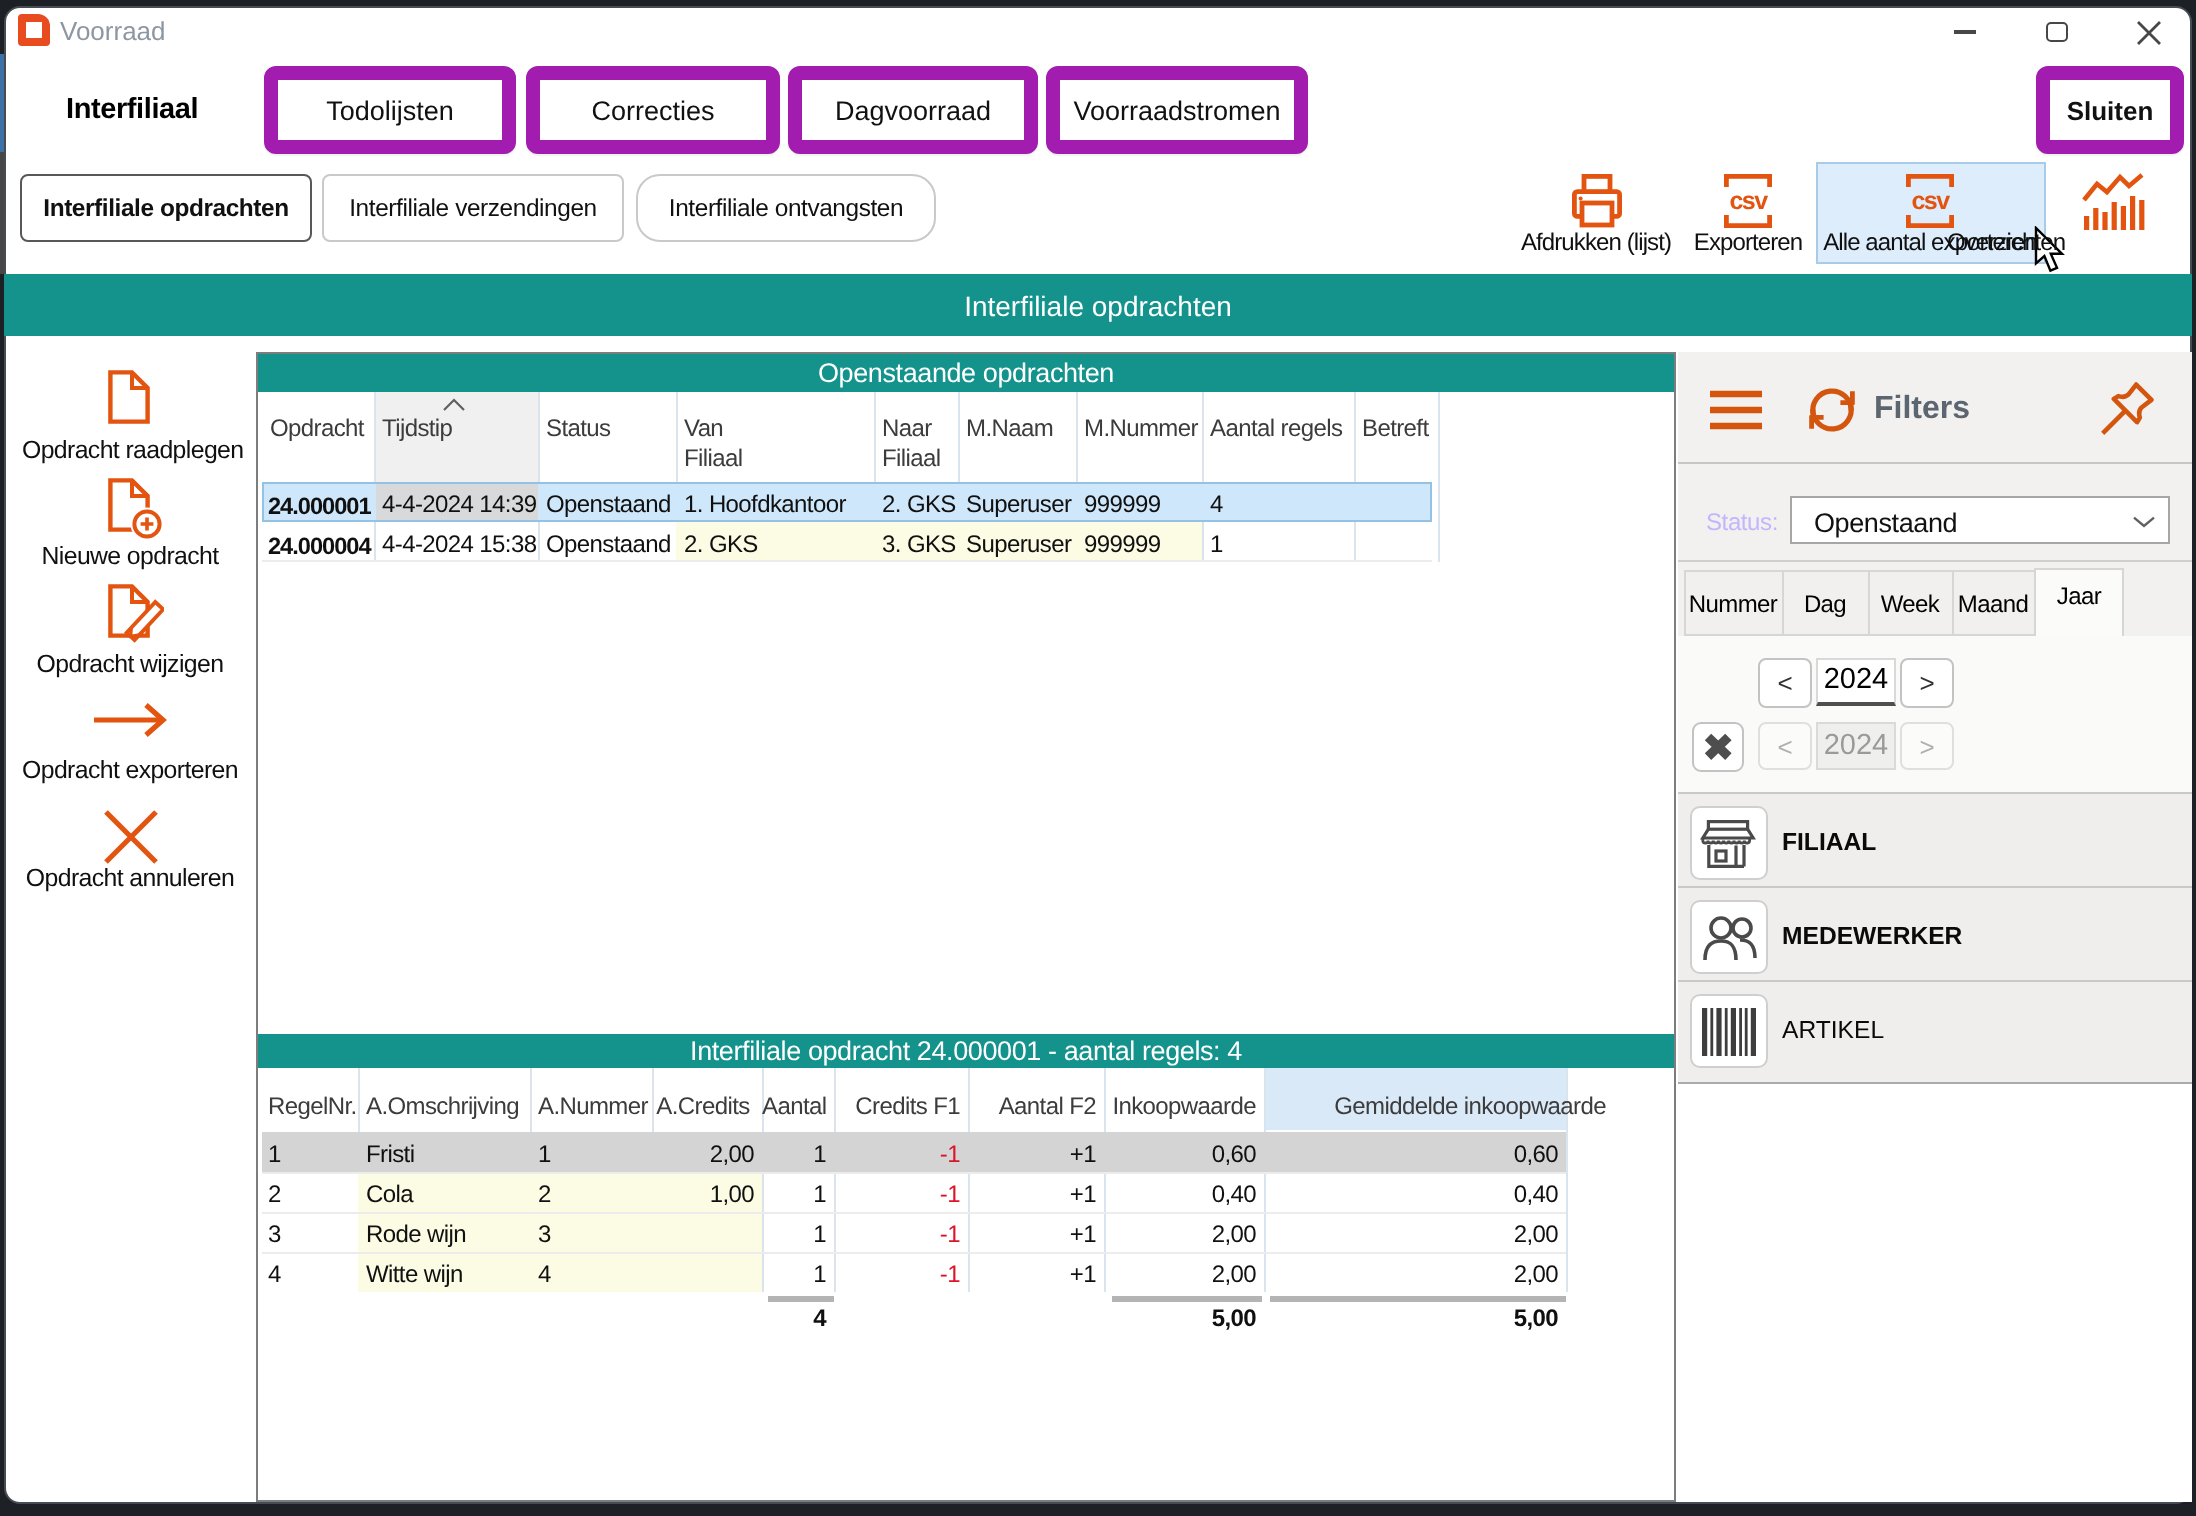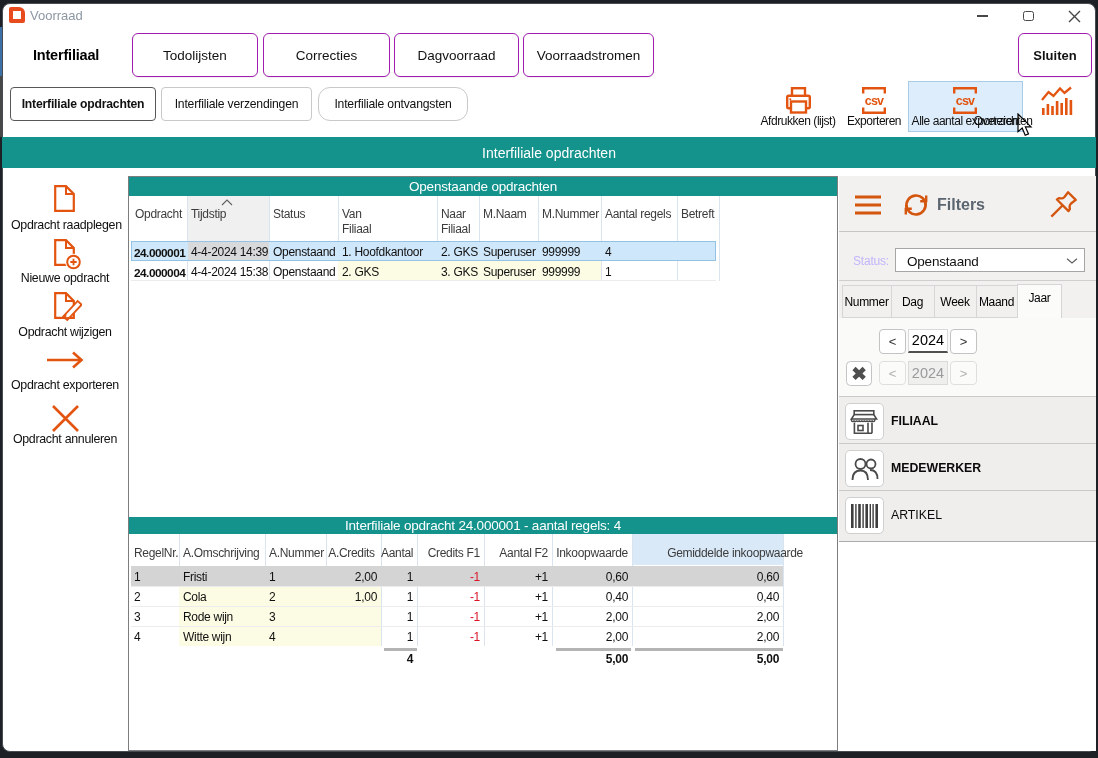--- a/index.html
+++ b/index.html
@@ -1,20 +1,20 @@
 <!DOCTYPE html>
 <html><head>
 <meta charset="utf-8">
 <style>
   html,body{margin:0;padding:0;}
   body{width:1098px;height:758px;background:#1d2025;font-family:"Liberation Sans",sans-serif;position:relative;overflow:hidden;}
   .ab{position:absolute;box-sizing:border-box;}
   .win{left:2px;top:3px;width:1094px;height:749px;background:#fff;border:1px solid #474c53;border-radius:8px;}
   .lbl{color:#101010;font-size:12px;letter-spacing:-0.45px;white-space:nowrap;transform:translateX(-50%);}
-  .tabbtn{background:#fff;border:1px solid #a21caf;border-radius:6px;display:flex;align-items:center;justify-content:center;font-size:13.5px;color:#111;box-shadow:0 1px 1px rgba(0,0,0,0.06);}
+  .tabbtn{background:#fff;border:7px solid #a21caf;border-radius:6px;display:flex;align-items:center;justify-content:center;font-size:13.5px;color:#111;box-shadow:0 1px 1px rgba(0,0,0,0.06);}
   .tab2{background:#fff;border:1px solid #c9c9c9;border-radius:4px;display:flex;align-items:center;justify-content:center;font-size:12.2px;letter-spacing:-0.2px;color:#111;}
   .teal{background:#14928c;}
   .vline{width:1px;background:#d9e4ee;}
   .hl{font-size:12px;letter-spacing:-0.3px;color:#101010;white-space:nowrap;}
   .ctr{display:flex;align-items:center;justify-content:center;}
 </style>
 </head>
 <body>
 <div class="ab win"></div>
 <div class="ab" style="left:0;top:27px;width:2px;height:49px;background:#3b71a7;"></div>

